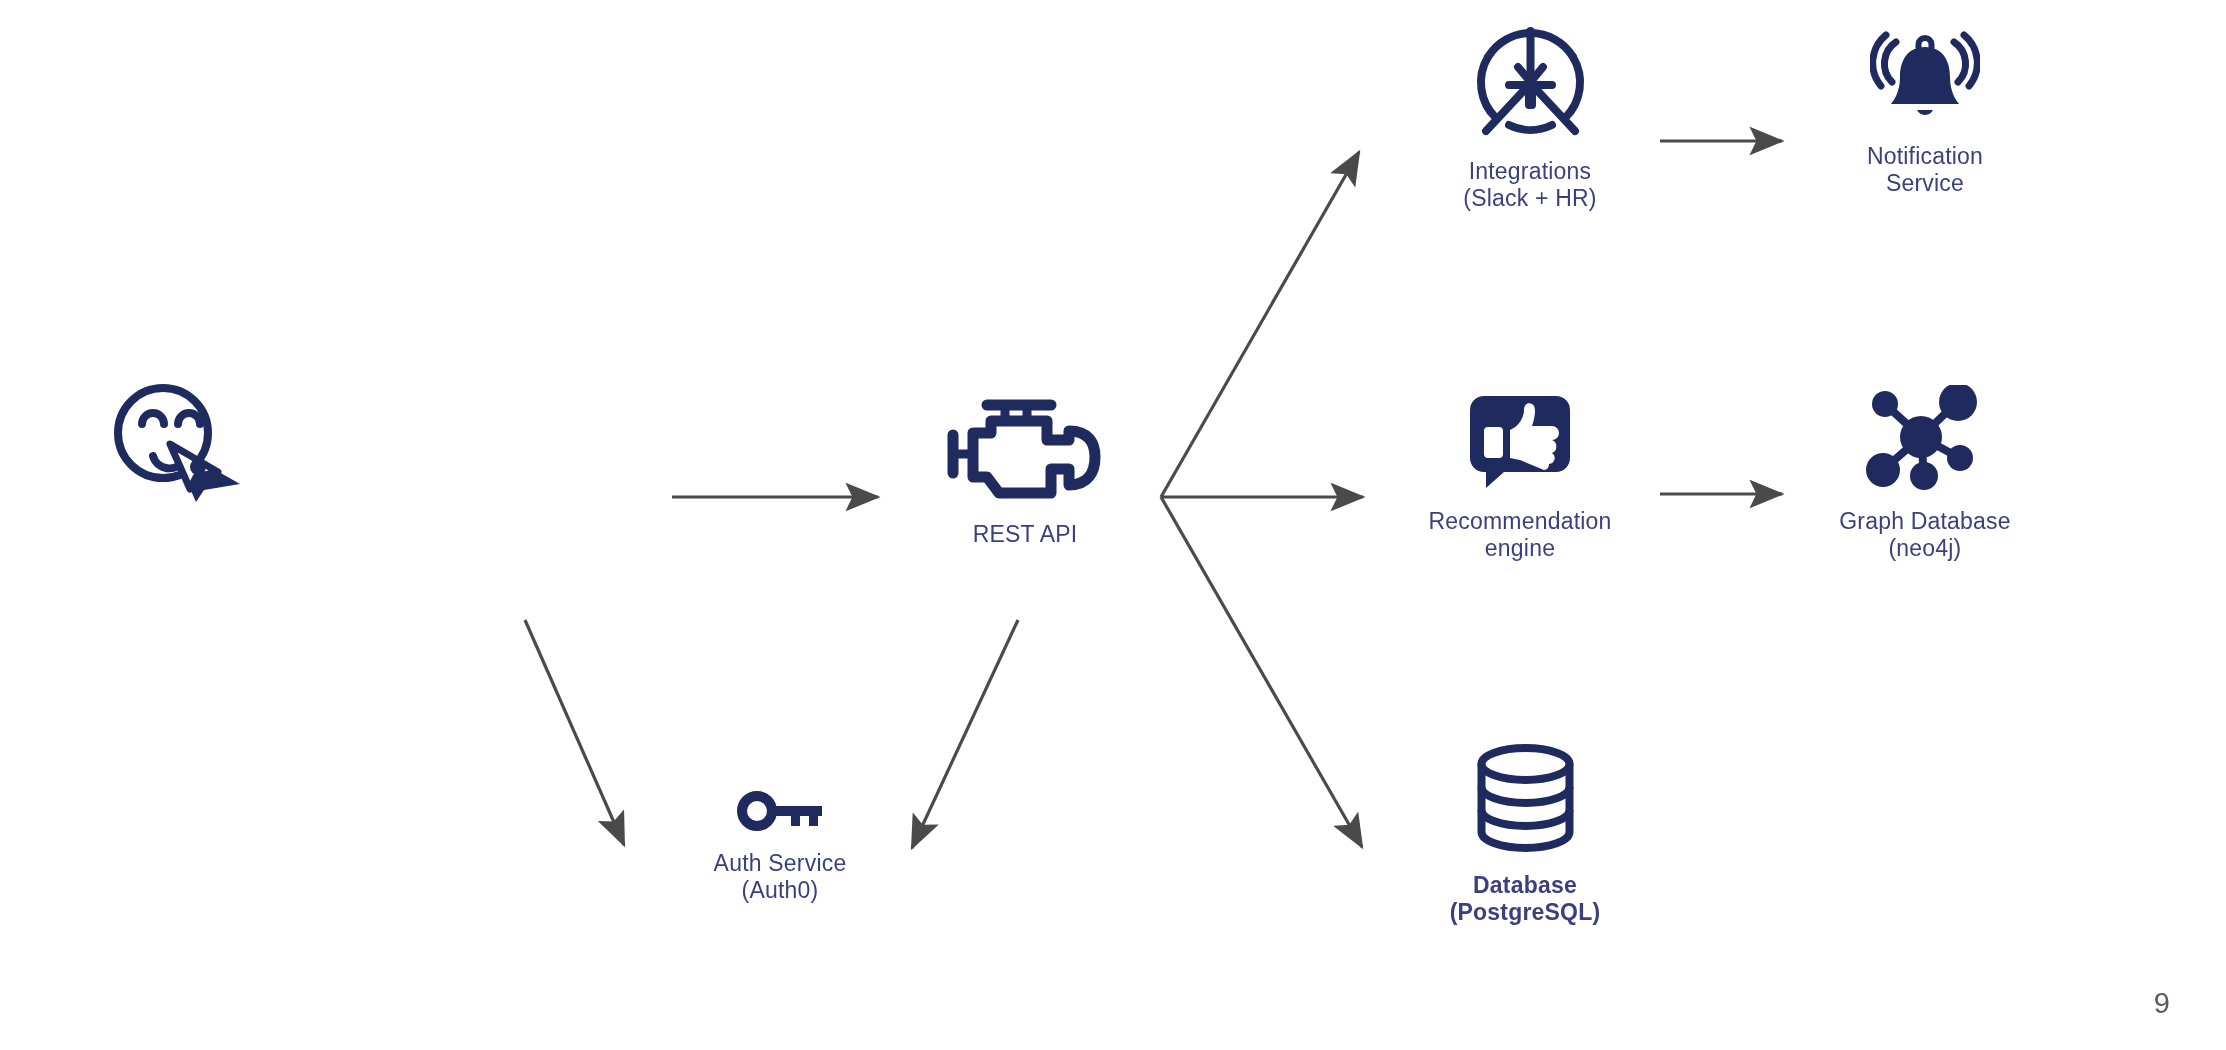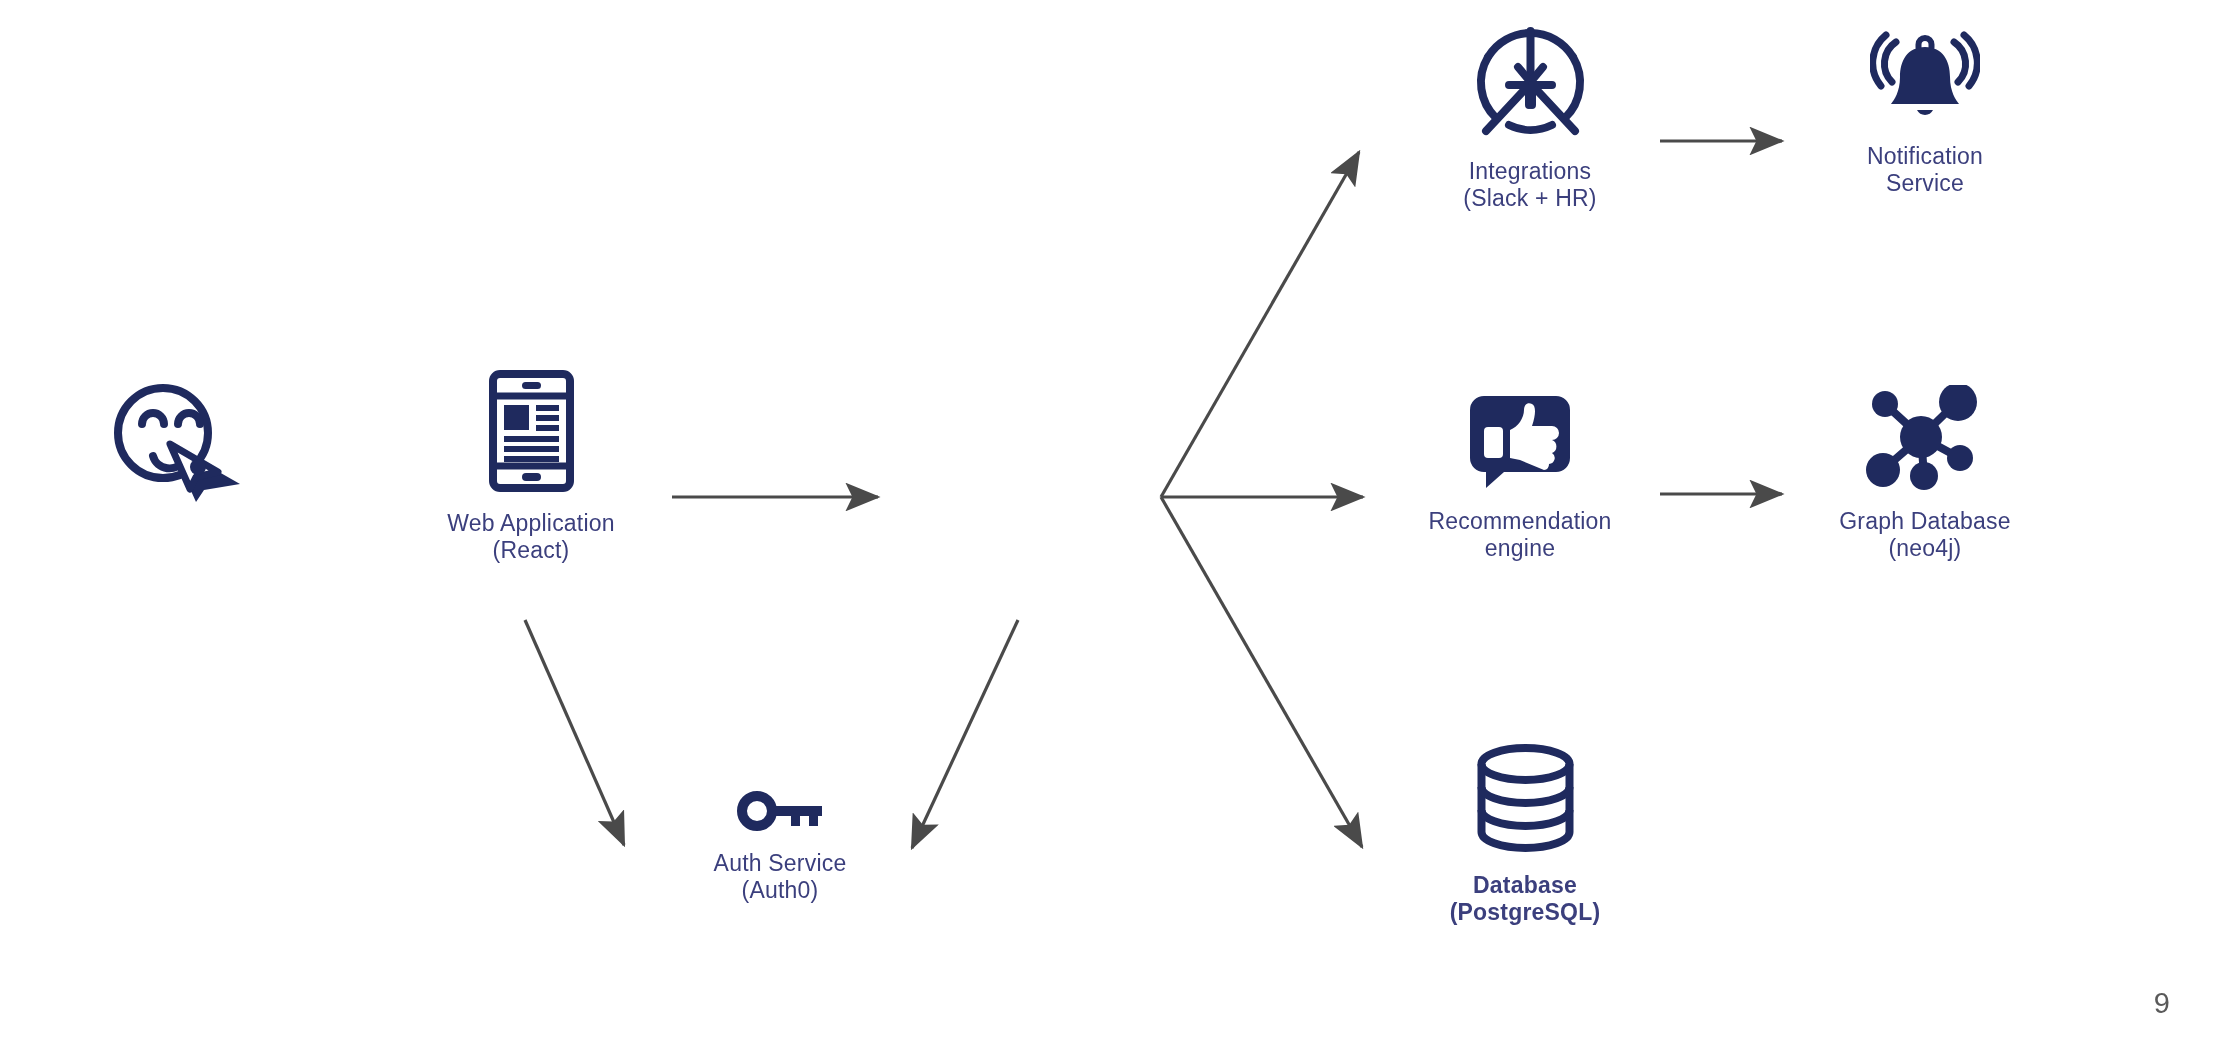--- a/index.html
+++ b/index.html
@@ -98,41 +98,35 @@
         <path d="M42,46 a11,11 0 0 1 22,0" fill="none" stroke="#1f2a5e" stroke-width="8" stroke-linecap="round"></path>
         <path d="M78,46 a11,11 0 0 1 22,0" fill="none" stroke="#1f2a5e" stroke-width="8" stroke-linecap="round"></path>
         <path d="M53,78 a17,17 0 0 0 31,4" fill="none" stroke="#1f2a5e" stroke-width="8" stroke-linecap="round"></path>
         <path d="M70,66 L140,106 L104,112 L96,124 Z" fill="#1f2a5e"></path>
         <path d="M70,66 L118,94 L96,99 L90,111 Z" fill="#ffffff" stroke="#1f2a5e" stroke-width="7" stroke-linejoin="round"></path>
         <circle cx="98" cy="89" r="8" fill="#1f2a5e"></circle>
       </svg>
     </span>
   </div>
 
-  <div class="node" id="node-webapp">
-    <span class="node-icon">
-      <svg width="85" height="122" viewBox="0 0 85 122" xmlns="http://www.w3.org/2000/svg">
-        <rect x="4" y="4" width="77" height="114" rx="7" fill="none" stroke="#1f2a5e" stroke-width="8"></rect>
-        <line x1="4" y1="26" x2="81" y2="26" stroke="#1f2a5e" stroke-width="7"></line>
-        <line x1="4" y1="96" x2="81" y2="96" stroke="#1f2a5e" stroke-width="7"></line>
-        <rect x="33" y="12" width="19" height="7" rx="3.5" fill="#1f2a5e"></rect>
-        <rect x="33" y="103" width="19" height="8" rx="4" fill="#1f2a5e"></rect>
-        <rect x="15" y="35" width="25" height="25" fill="#1f2a5e"></rect>
-        <rect x="47" y="35" width="23" height="6" fill="#1f2a5e"></rect>
-        <rect x="47" y="45" width="23" height="6" fill="#1f2a5e"></rect>
-        <rect x="47" y="55" width="23" height="6" fill="#1f2a5e"></rect>
-        <rect x="15" y="66" width="55" height="6" fill="#1f2a5e"></rect>
-        <rect x="15" y="76" width="55" height="6" fill="#1f2a5e"></rect>
-        <rect x="15" y="86" width="55" height="6" fill="#1f2a5e"></rect>
-      </svg>
-    </span>
-    <div class="node-label">Web Application
-(React)</div>
-  </div>
-
+
+  <div class="node" id="node-restapi">
+    <span class="node-icon">
+      <svg width="165" height="108" viewBox="0 0 165 108" xmlns="http://www.w3.org/2000/svg">
+        <path d="M10,40 L10,78" stroke="#1f2a5e" stroke-width="11" stroke-linecap="round"></path>
+        <path d="M10,59 L30,59" stroke="#1f2a5e" stroke-width="9"></path>
+        <path d="M44,10 L108,10" stroke="#1f2a5e" stroke-width="11" stroke-linecap="round"></path>
+        <path d="M62,10 L62,28 M84,10 L84,28" stroke="#1f2a5e" stroke-width="9"></path>
+        <path d="M30,38 L48,38 L48,26 L104,26 L104,45 L126,45 L126,36
+                 C146,36 152,48 152,62 C152,76 146,90 126,90
+                 L126,74 L108,74 L108,98 L56,98 L44,82 L30,82 Z" fill="none" stroke="#1f2a5e" stroke-width="11" stroke-linejoin="round"></path>
+      </svg>
+    </span>
+    <div class="node-label">REST API</div>
+  </div>
 
   <div class="node" id="node-integrations">
     <span class="node-icon">
       <svg width="115" height="115" viewBox="0 0 115 115" xmlns="http://www.w3.org/2000/svg">
         <path d="M57.5,8 A49.5,49.5 0 0 1 100,32" fill="none" stroke="#1f2a5e" stroke-width="8" stroke-linecap="round"></path>
         <path d="M100,32 A49.5,49.5 0 0 1 92,93" fill="none" stroke="#1f2a5e" stroke-width="8" stroke-linecap="round"></path>
         <path d="M23,93 A49.5,49.5 0 0 1 15,32" fill="none" stroke="#1f2a5e" stroke-width="8" stroke-linecap="round"></path>
         <path d="M15,32 A49.5,49.5 0 0 1 57.5,8" fill="none" stroke="#1f2a5e" stroke-width="8" stroke-linecap="round"></path>
         <path d="M36,100 A49.5,49.5 0 0 0 79,100" fill="none" stroke="#1f2a5e" stroke-width="8" stroke-linecap="round"></path>
         <line x1="57.5" y1="6" x2="57.5" y2="54" stroke="#1f2a5e" stroke-width="8" stroke-linecap="round"></line>

